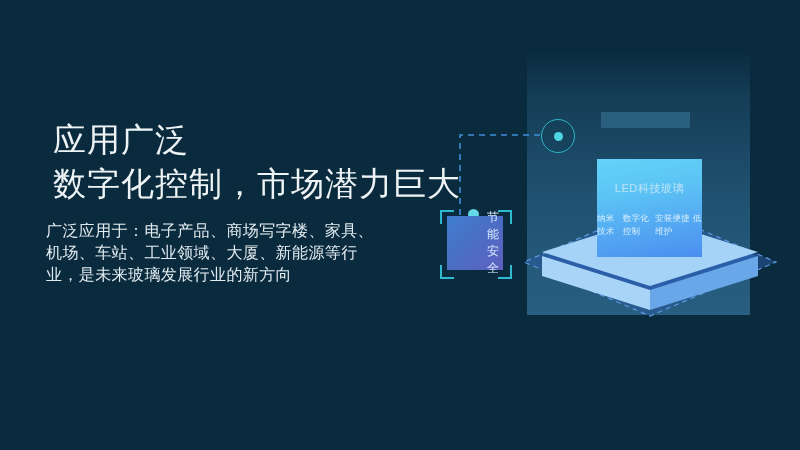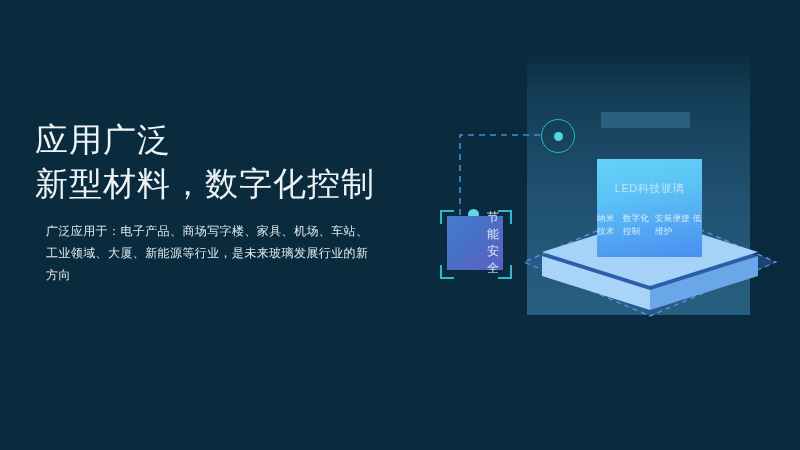--- a/index.html
+++ b/index.html
@@ -16,28 +16,28 @@
     position:absolute;left:527px;top:50px;width:223px;height:265px;
     background:linear-gradient(180deg,
         rgba(40,95,130,0.00) 0%,
         rgba(46,105,145,0.30) 18%,
         rgba(52,116,158,0.52) 55%,
         rgba(58,126,170,0.62) 100%);
     pointer-events:none;
   }
 
   
-  .title-block{position:absolute;left:35px;top:118px;}
+  .title-block{position:absolute;left:53px;top:118px;}
   .title-line{
     color:#eef3f5;font-size:33px;line-height:44px;letter-spacing:1px;
     white-space:nowrap;font-weight:400;
   }
   .body-text{
     position:absolute;left:46px;top:220px;width:330px;
-    color:#e2ebef;font-size:12px;line-height:22px;letter-spacing:.4px;
+    color:#e2ebef;font-size:16px;line-height:22px;letter-spacing:.4px;
   }
 
   
   .connector{position:absolute;left:440px;top:110px;width:140px;height:145px;}
 
   
   .node-ring{
     position:absolute;left:541px;top:119px;width:32px;height:32px;
     border:1.5px solid #2bb6c8;border-radius:50%;
     display:flex;align-items:center;justify-content:center;
@@ -121,17 +121,17 @@
   <div class="brk bl"></div>
   <div class="brk br"></div>
   <div class="callout-dot"></div>
   <div class="callout">
     <div class="callout-line">节能</div>
     <div class="callout-line">安全</div>
   </div>
 
   <div class="title-block">
     <div class="title-line">应用广泛</div>
-    <div class="title-line">新型材料，数字化控制</div>
+    <div class="title-line">数字化控制，市场潜力巨大</div>
   </div>
   <div class="body-text">广泛应用于：电子产品、商场写字楼、家具、机场、车站、工业领域、大厦、新能源等行业，是未来玻璃发展行业的新方向</div>
 
 </div>
 
 </body></html>

